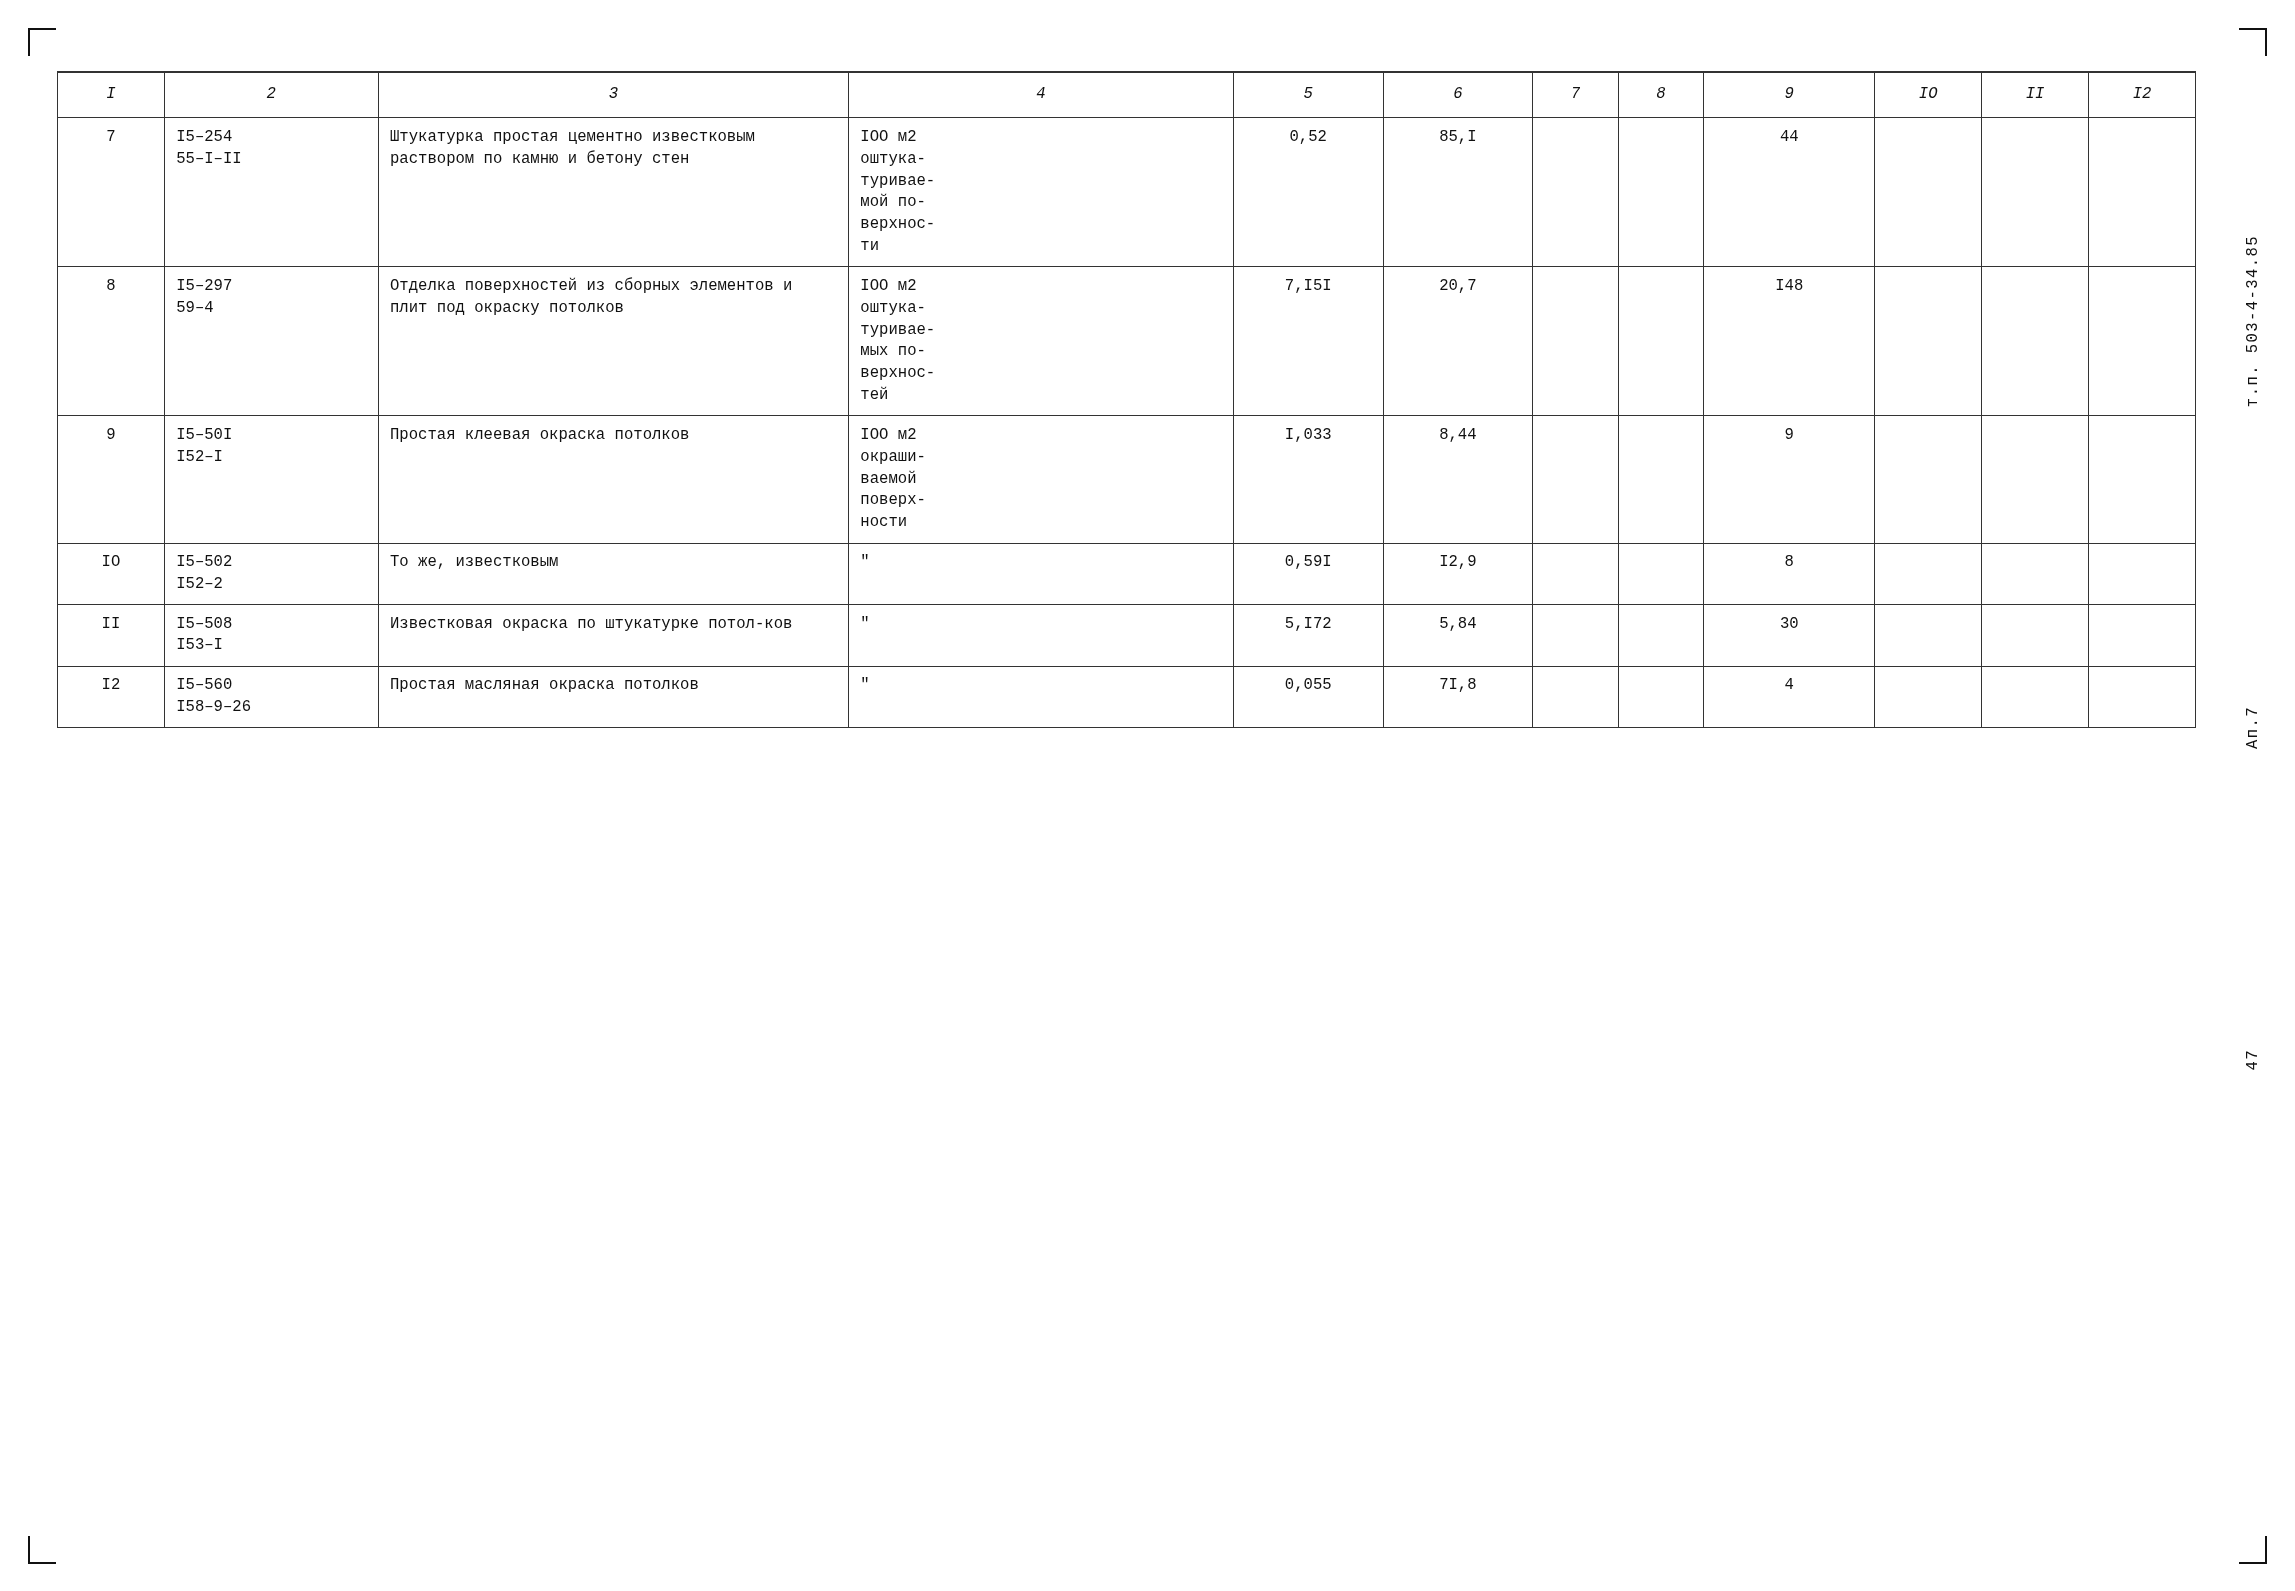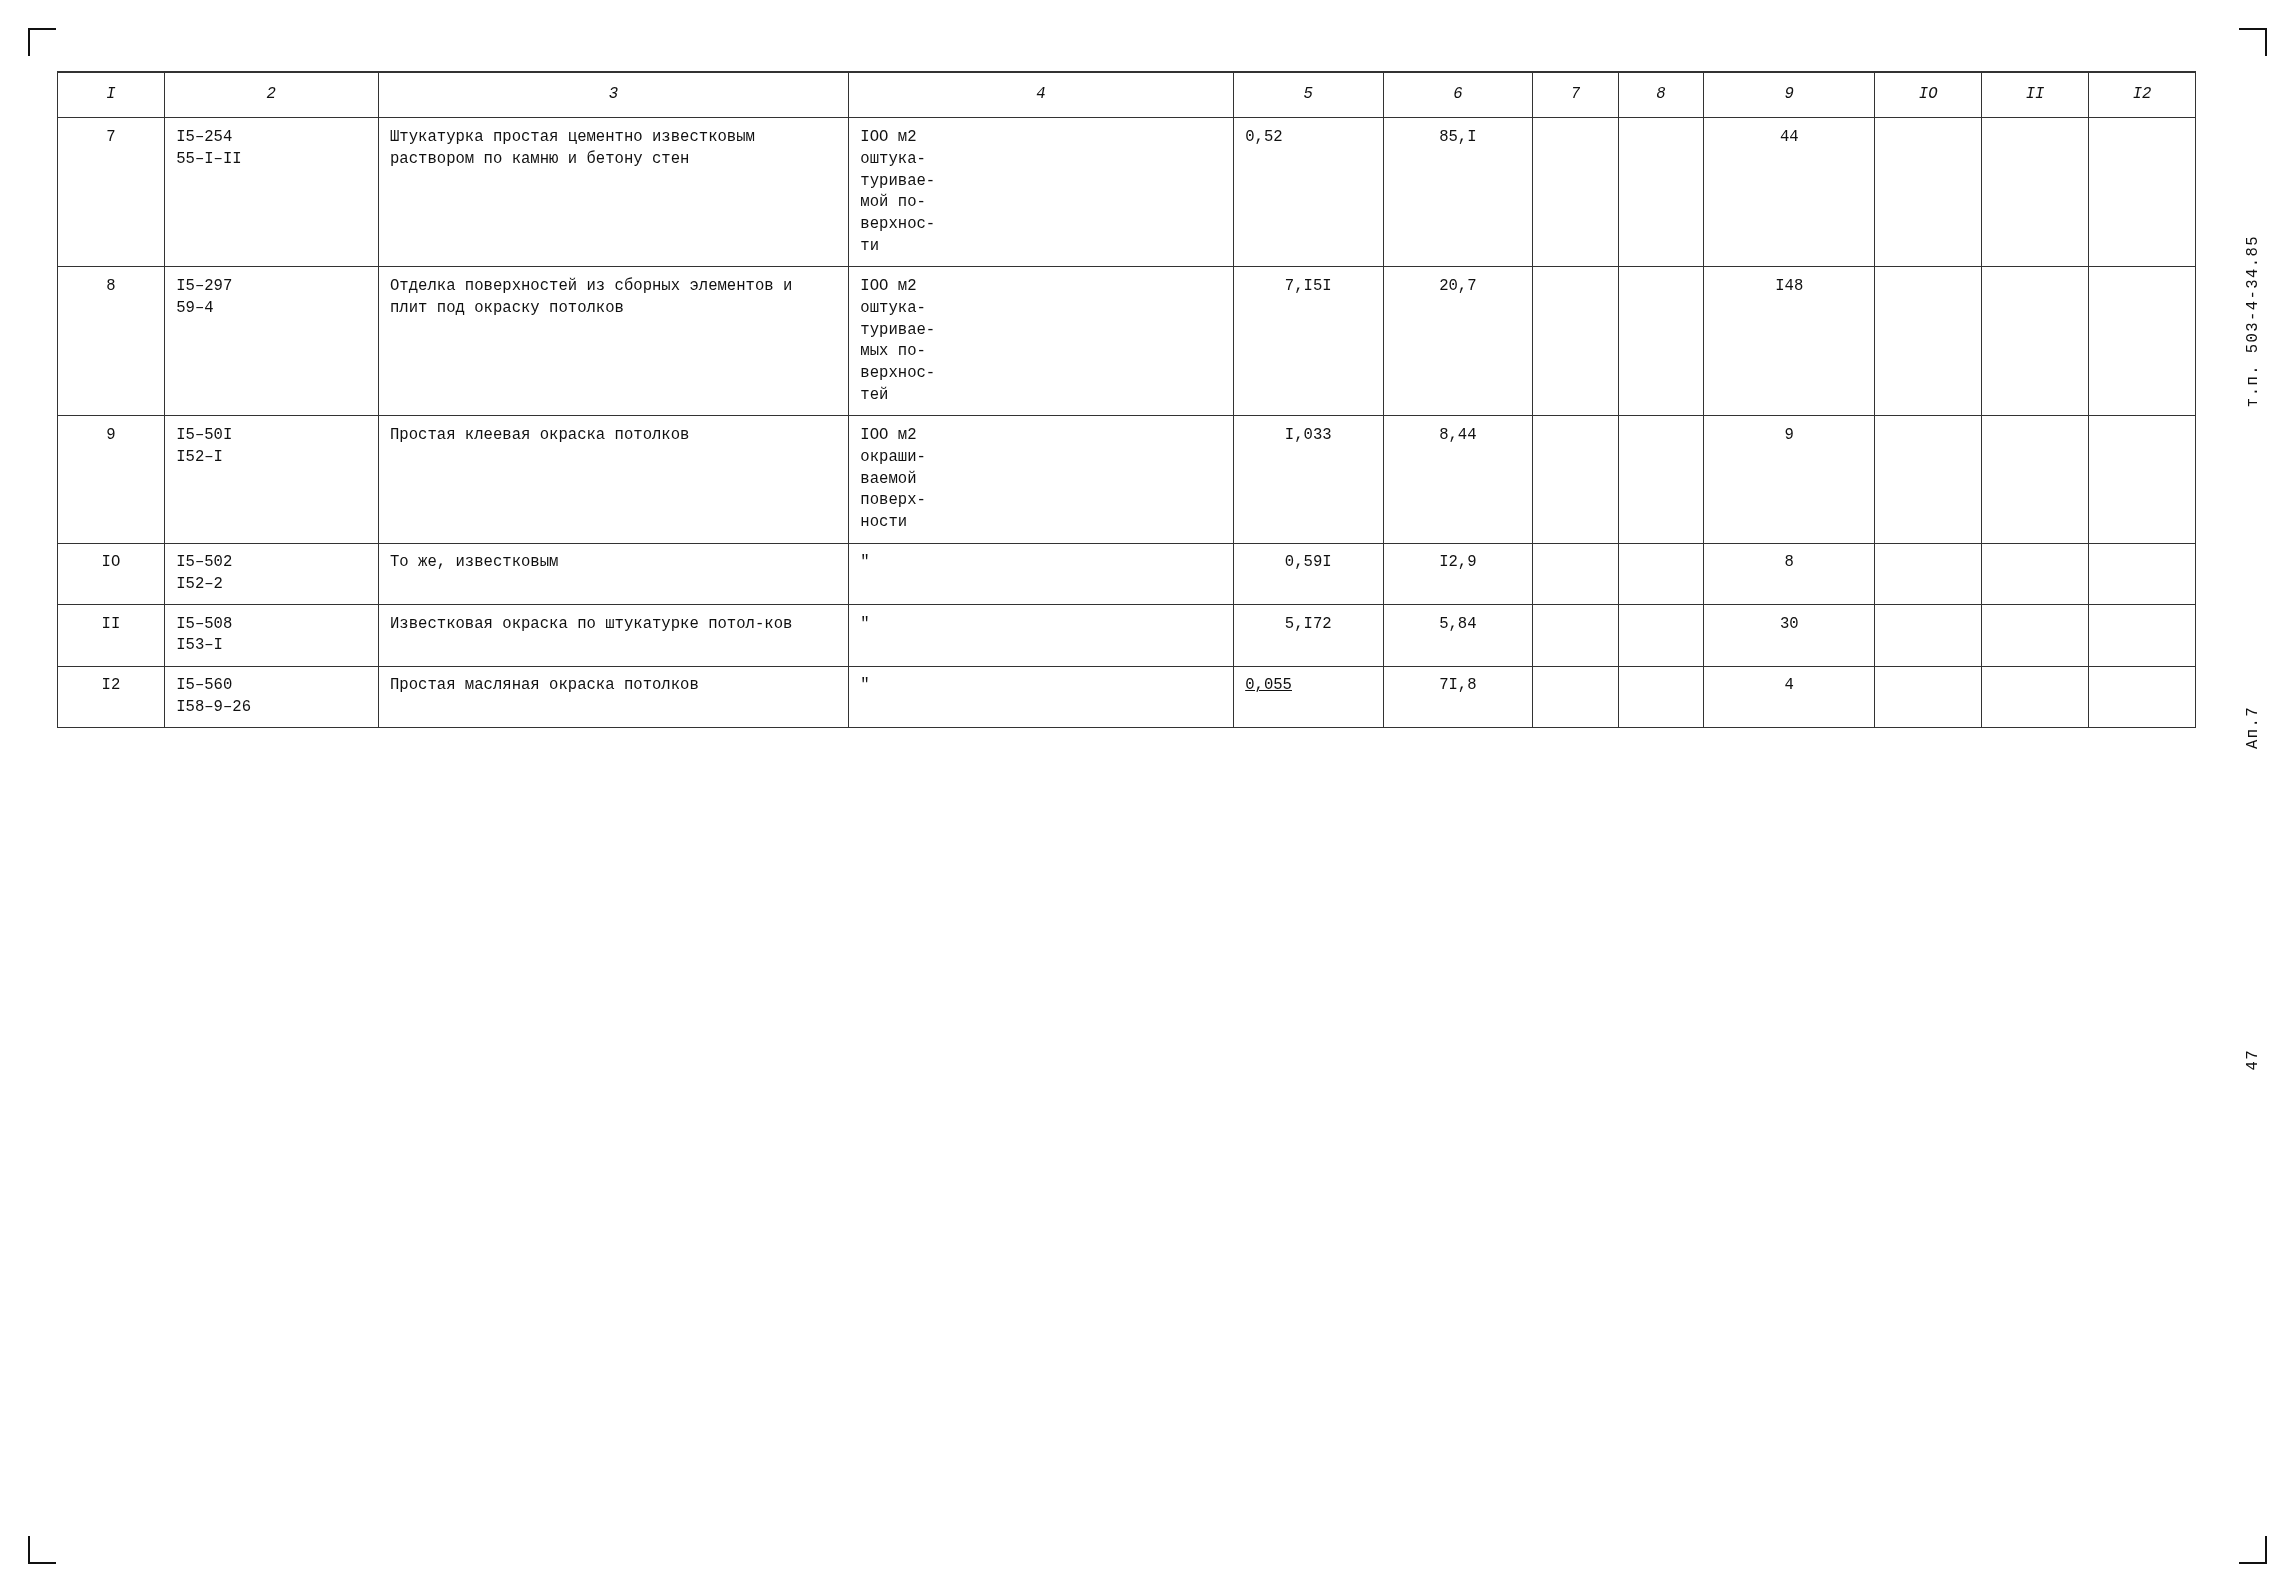--- a/index.html
+++ b/index.html
@@ -173,21 +173,21 @@
           <td style="white-space: pre-line; text-align: center;">7</td>
           <td style="white-space: pre-line;">I5–254
 55–I–II</td>
           <td style="white-space: pre-line;">Штукатурка простая цементно известковым раствором по камню и бетону стен</td>
           <td style="white-space: pre-line;">IOO м2
 оштука-
 туривае-
 мой по-
 верхнос-
 ти</td>
-          <td style="white-space: pre-line;  font-family: Liberation Mono, monospace;">0,52</td>
+          <td style="white-space: pre-line; text-align: center; font-family: Liberation Mono, monospace;">0,52</td>
           <td style="white-space: pre-line; text-align: center;">85,I</td>
           <td style="white-space: pre-line; text-align: center;"></td>
           <td style="white-space: pre-line; text-align: center;"></td>
           <td style="white-space: pre-line; text-align: center;">44</td>
           <td style="white-space: pre-line; text-align: center;"></td>
           <td style="white-space: pre-line; text-align: center;"></td>
           <td style="white-space: pre-line; text-align: center;"></td>
         </tr>
         <tr>
           <td style="white-space: pre-line; text-align: center;">8</td>
@@ -257,21 +257,21 @@
           <td style="white-space: pre-line; text-align: center;"></td>
           <td style="white-space: pre-line; text-align: center;"></td>
           <td style="white-space: pre-line; text-align: center;"></td>
         </tr>
         <tr>
           <td style="white-space: pre-line; text-align: center;">I2</td>
           <td style="white-space: pre-line;">I5–560
 I58–9–26</td>
           <td style="white-space: pre-line;">Простая масляная окраска потолков</td>
           <td style="white-space: pre-line;">"</td>
-          <td style="white-space: pre-line;  text-decoration: underline;">0,055</td>
+          <td style="white-space: pre-line; text-align: center;">0,055</td>
           <td style="white-space: pre-line; text-align: center; margin-top: 37px;">7I,8</td>
           <td style="white-space: pre-line; text-align: center;"></td>
           <td style="white-space: pre-line; text-align: center;"></td>
           <td style="white-space: pre-line; text-align: center;">4</td>
           <td style="white-space: pre-line; text-align: center;"></td>
           <td style="white-space: pre-line; text-align: center;"></td>
           <td style="white-space: pre-line; text-align: center;"></td>
         </tr>
       </tbody>
   </table>

